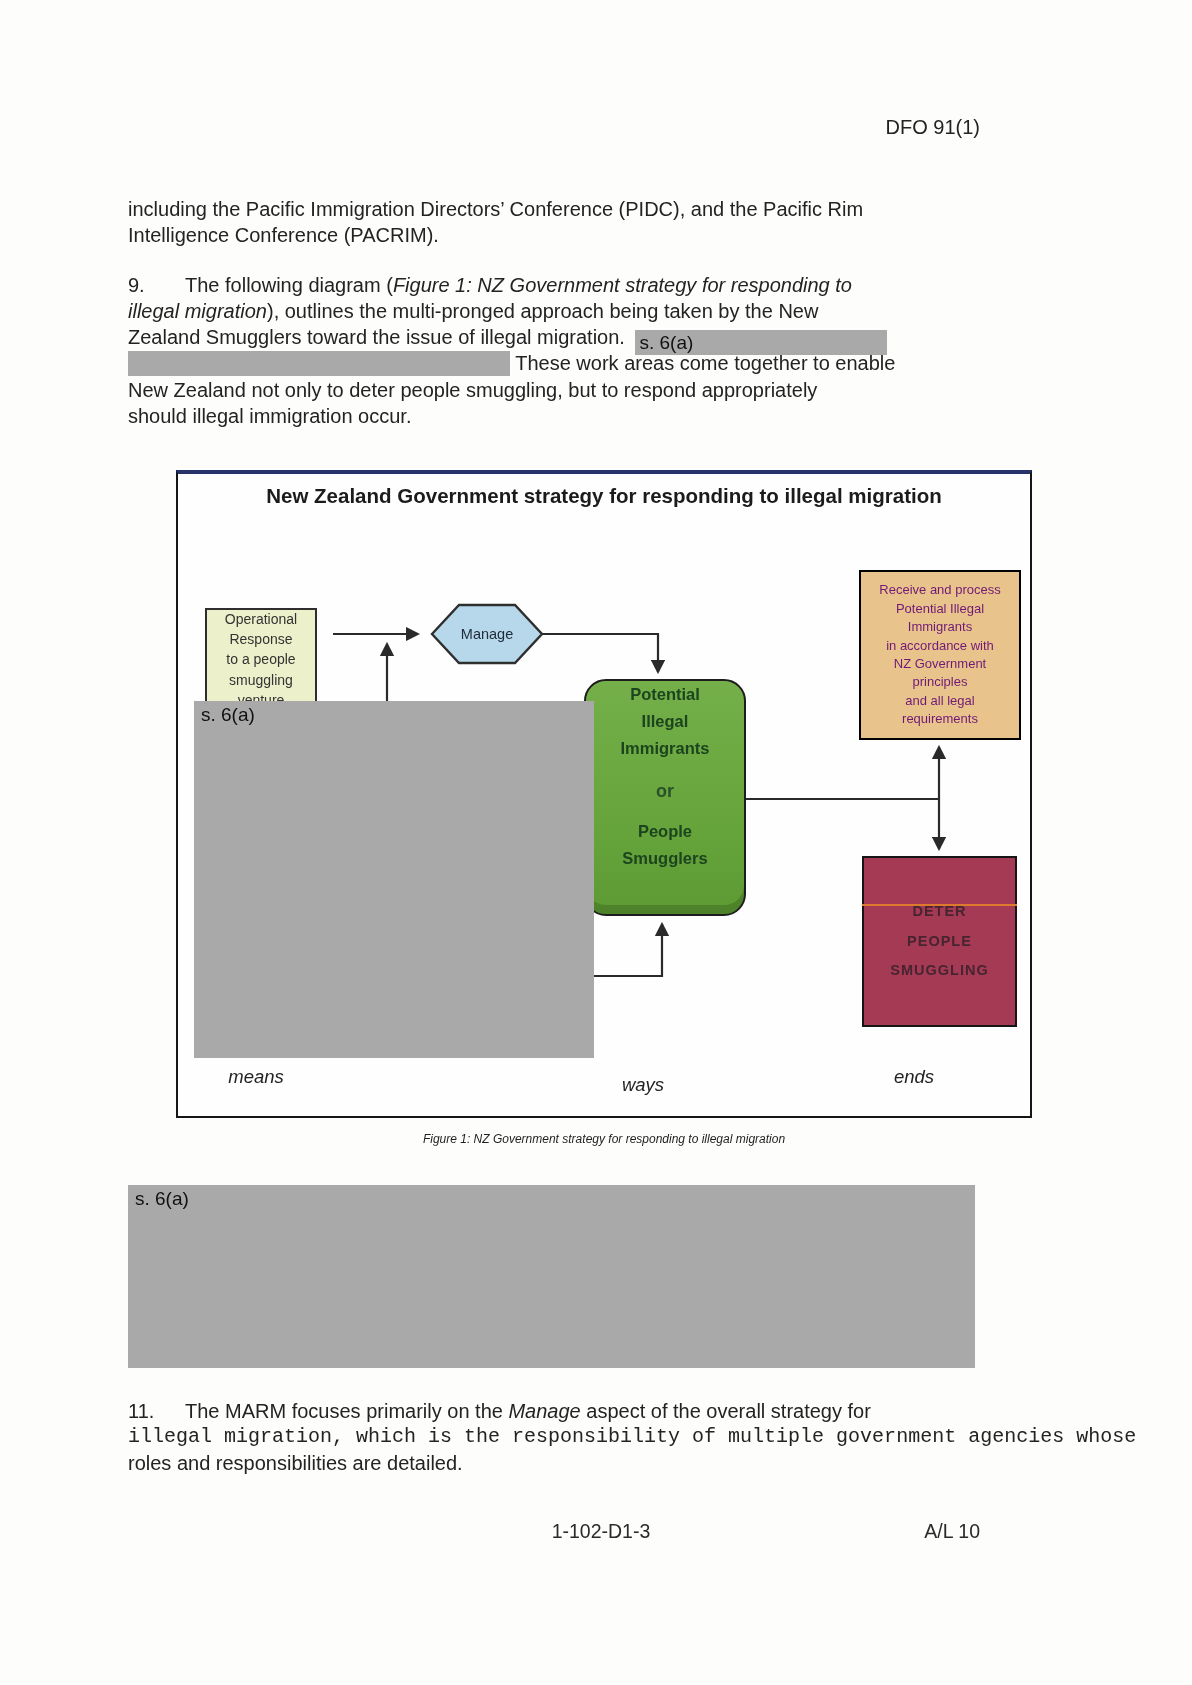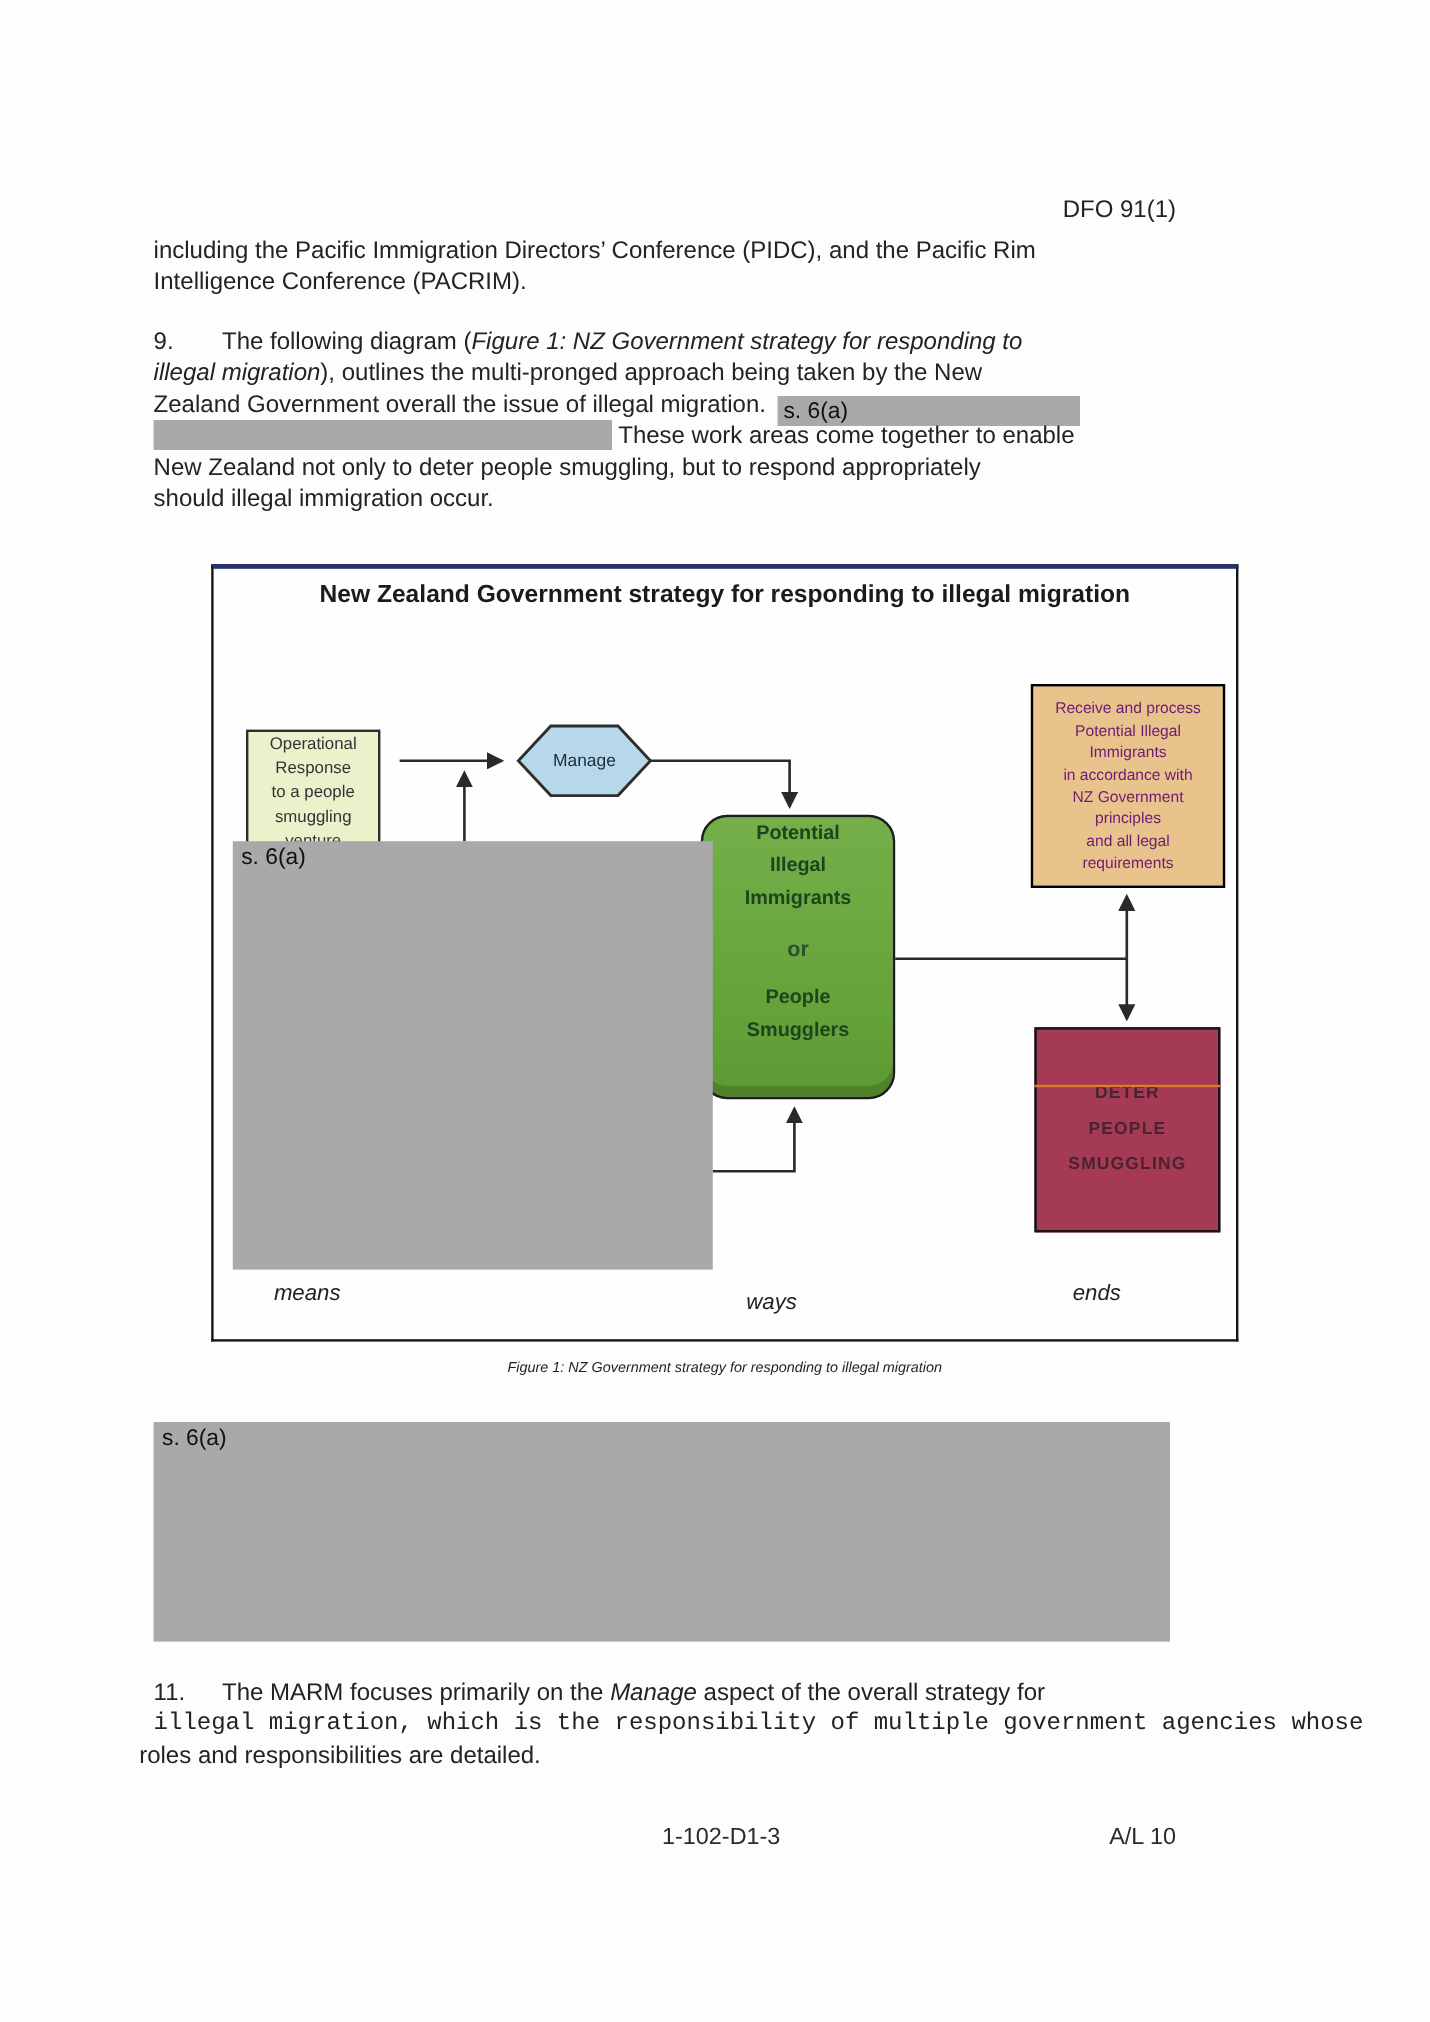--- a/index.html
+++ b/index.html
@@ -96,33 +96,33 @@
     font-style:italic;font-size:12px;color:#1f1f1f;
   }
   .footer{font-size:19.5px;color:#2a2a2a;}
   svg.wires{position:absolute;left:0;top:0;}
 </style>
 </head>
 <body>
 
 <div class="page">
 
-  <div class="abs bodytext" style="top:114px;right:212px;margin-top:48px;">DFO 91(1)</div>
+  <div class="abs bodytext" style="top:114px;right:212px;">DFO 91(1)</div>
 
   <div class="abs bodytext" style="left:128px;top:222px;">Intelligence Conference (PACRIM).</div>
   <div class="abs bodytext" style="left:128px;top:196px;">including the Pacific Immigration Directors’ Conference (PIDC), and the Pacific Rim</div>
 
   <div class="abs bodytext" style="left:128px;top:272px;">
     <span class="num">9.</span><span>The following diagram (</span><span class="ital">Figure 1: NZ Government strategy for responding to</span>
   </div>
   <div class="abs bodytext" style="left:128px;top:298px;">
     <span class="ital">illegal migration</span><span>), outlines the multi-pronged approach being taken by the New</span>
   </div>
   <div class="abs bodytext" style="left:128px;top:324px;">
-    <span>Zealand Government overall the issue of illegal migration.</span>
+    <span>Zealand Smugglers toward the issue of illegal migration.</span>
     <span class="red-inline" style="width:252px;margin-left:4px;"><span class="red-label">s. 6(a)</span></span>
   </div>
   <div class="abs bodytext" style="left:128px;top:350px;">
     <span class="red-inline" style="width:382px;"></span>
     <span>These work areas come together to enable</span>
   </div>
   <div class="abs bodytext" style="left:128px;top:377px;">New Zealand not only to deter people smuggling, but to respond appropriately</div>
   <div class="abs bodytext" style="left:128px;top:403px;">should illegal immigration occur.</div>
 
   <div class="abs diagram">
@@ -193,18 +193,18 @@
   <div class="abs caption">Figure 1: NZ Government strategy for responding to illegal migration</div>
 
   <div class="abs red-block" style="left:128px;top:1185px;width:847px;height:183px;">
     <div class="lbl">s. 6(a)</div>
   </div>
 
   <div class="abs bodytext" style="left:128px;top:1398px;">
     <span class="num">11.</span><span>The MARM focuses primarily on the </span><span class="ital">Manage</span><span> aspect of the overall strategy for</span>
   </div>
   <div class="abs bodytext" style="left:128px;top:1424px;font-family:Liberation Mono, monospace;">illegal migration, which is the responsibility of multiple government agencies whose</div>
-  <div class="abs bodytext" style="left:116px;top:1450px;">roles and responsibilities are detailed.</div>
+  <div class="abs bodytext" style="left:128px;top:1450px;">roles and responsibilities are detailed.</div>
 
   <div class="abs footer" style="left:496px;top:1520px;width:210px;text-align:center;">1-102-D1-3</div>
   <div class="abs footer" style="top:1520px;right:212px;">A/L 10</div>
 
 </div>
 
 </body></html>

